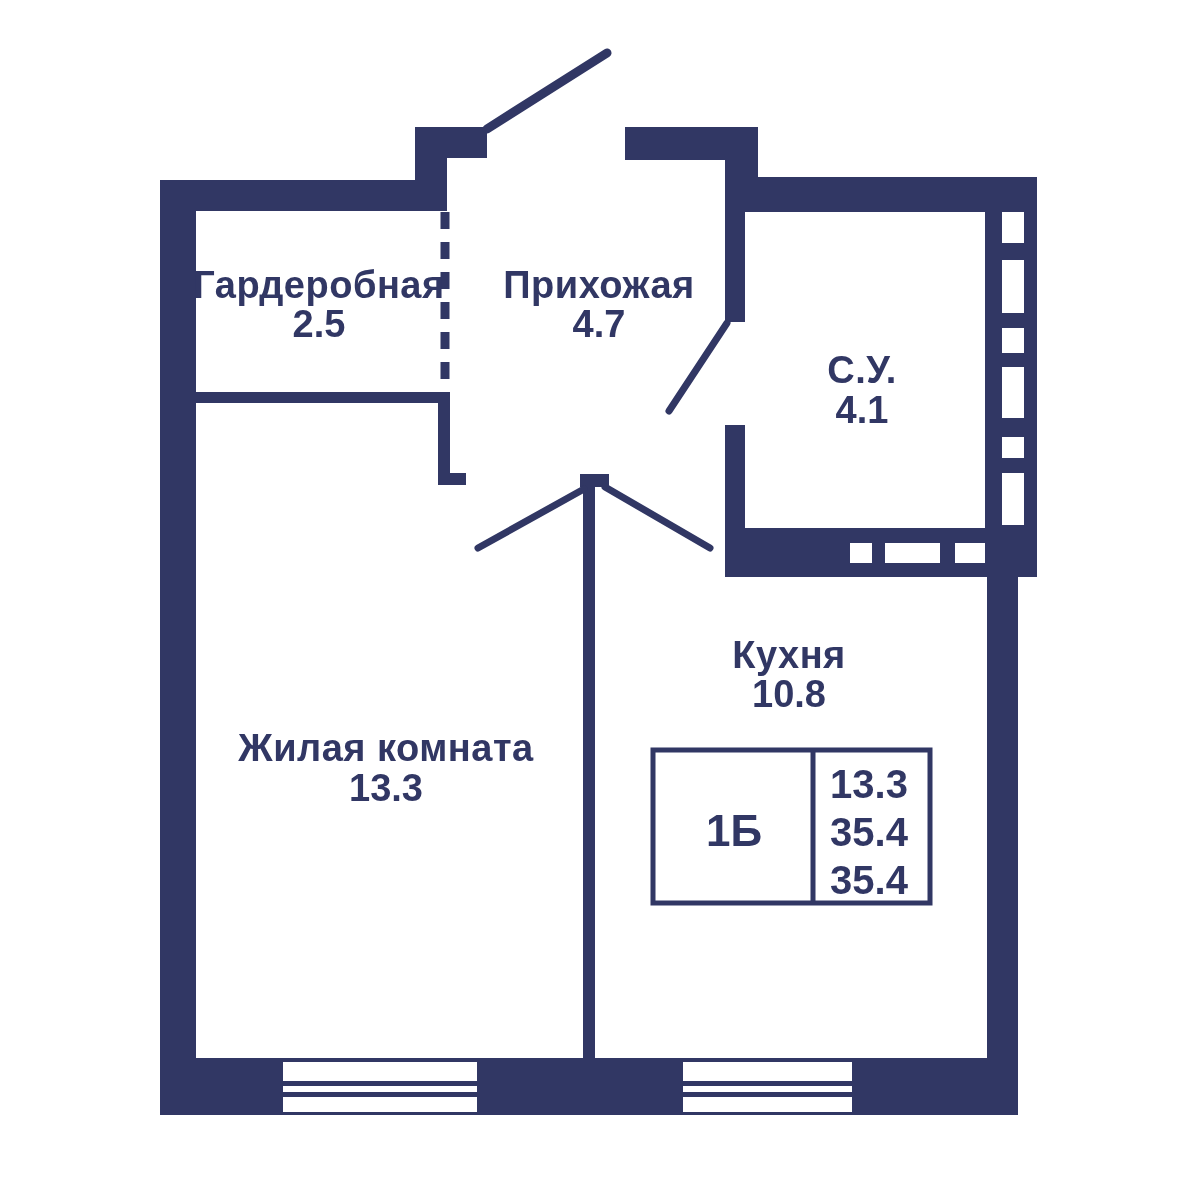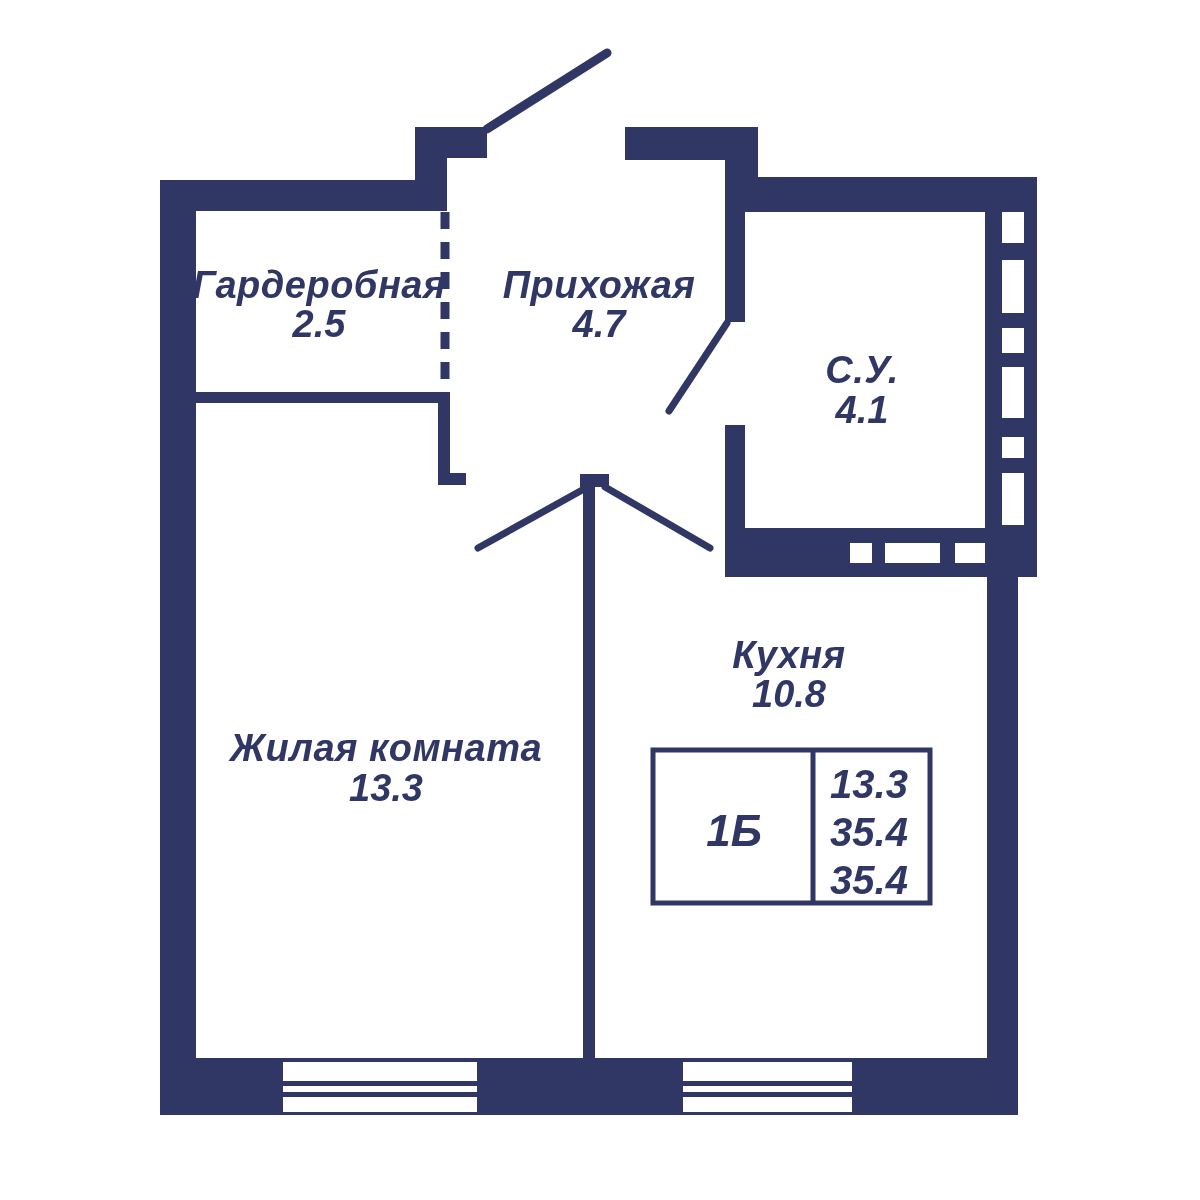--- a/index.html
+++ b/index.html
@@ -1,16 +1,16 @@
 <!DOCTYPE html>
 <html style="--wall-color: #313764;"><head>
 <meta charset="utf-8">
 <style>
   html,body{margin:0;padding:0;background:#ffffff;}
-  .stage{position:relative;width:1200px;height:1200px;background:#ffffff;overflow:hidden;font-style:italic;}
+  .stage{position:relative;width:1200px;height:1200px;background:#ffffff;overflow:hidden;}
   svg{display:block;}
   :root{--wall-color:#313764;}
   .wall{fill:var(--wall-color);stroke:none;}
   .void{fill:#ffffff;stroke:none;}
   .glaz{fill:var(--wall-color);stroke:none;}
   .swing{stroke:var(--wall-color);stroke-linecap:round;fill:none;}
   .dash{stroke:var(--wall-color);stroke-width:9;stroke-dasharray:17 13;fill:none;}
   text{font-family:"Liberation Sans",sans-serif;font-weight:600;fill:var(--wall-color);}
   .room-label{font-size:38px;text-anchor:middle;letter-spacing:0.5px;}
   .room-area{font-size:38px;text-anchor:middle;}

